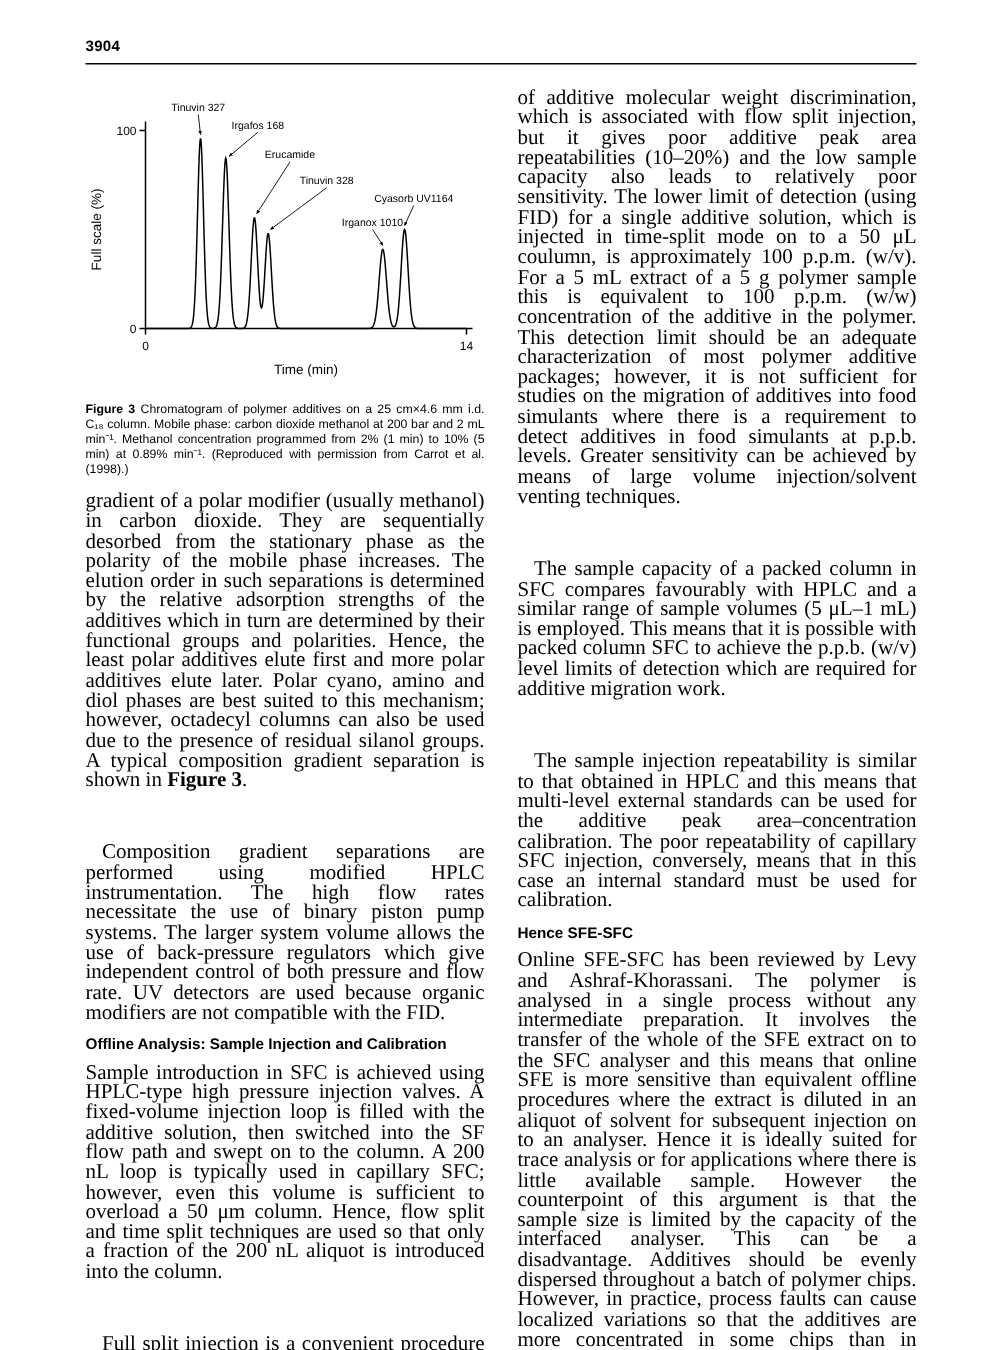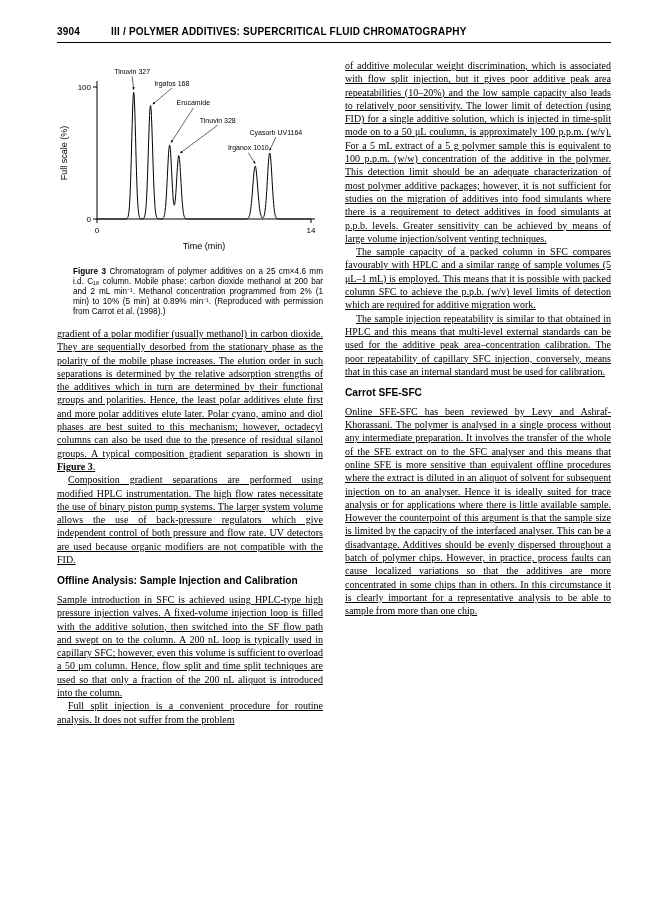--- a/index.html
+++ b/index.html
@@ -11,45 +11,44 @@
   }
   .header {
     display:flex; align-items:baseline; gap:31px;
     font-family:"Liberation Sans", sans-serif; font-weight:bold;
     font-size:10px; letter-spacing:0.2px;
     padding-bottom:5px; border-bottom:1px solid #000;
   }
   .columns { display:flex; gap:22px; margin-top:16px; }
   .col { width:266px; }
   p.body {
-    font-size:10px; line-height:13.3px; text-align:justify;
-    hyphens:auto;text-decoration:underline; -webkit-hyphens:auto;
+    font-size:14px; line-height:13.3px; text-align:justify;
+    hyphens:auto; -webkit-hyphens:auto;
   }
-  p.indent { text-indent:11px; }
+  p.indent { text-indent:11px;margin-top:35px; }
   h3 {
     font-family:"Liberation Sans", sans-serif; font-size:10.2px;
     line-height:12.6px; margin:9px 0 5px 0; font-weight:bold;
   }
   figure.figure { margin:2px 0 10px 0; }
   .figcaption {
     font-family:"Liberation Sans", sans-serif; font-size:8.2px;
     line-height:10px; text-align:justify; margin-top:6px;
-    hyphens:auto;margin-left:16px; -webkit-hyphens:auto;
+    hyphens:auto; -webkit-hyphens:auto;
   }
   .figcaption b { font-weight:bold; }
   svg text { font-family:"Liberation Sans", sans-serif; fill:#000; }
 </style>
 </head>
 <body>
 
 <div class="page">
 
   <div class="header">
     <span>3904</span>
-    <span>III / POLYMER ADDITIVES: SUPERCRITICAL FLUID CHROMATOGRAPHY</span>
   </div>
 
   <div class="columns">
 
     <div class="col">
 
       <figure class="figure">
         <svg width="266" height="196" viewBox="0 0 266 196">
             <defs>
               <marker id="arrow" markerWidth="5" markerHeight="5" refX="4" refY="2" orient="auto" markerUnits="strokeWidth">
@@ -98,21 +97,21 @@
     </div>
 
     <div class="col">
 
       <p class="body">of additive molecular weight discrimination, which is associated with flow split injection, but it gives poor additive peak area repeatabilities (10–20%) and the low sample capacity also leads to relatively poor sensitivity. The lower limit of detection (using FID) for a single additive solution, which is injected in time-split mode on to a 50 μL coulumn, is approximately 100 p.p.m. (w/v). For a 5 mL extract of a 5 g polymer sample this is equivalent to 100 p.p.m. (w/w) concentration of the additive in the polymer. This detection limit should be an adequate characterization of most polymer additive packages; however, it is not sufficient for studies on the migration of additives into food simulants where there is a requirement to detect additives in food simulants at p.p.b. levels. Greater sensitivity can be achieved by means of large volume injection/solvent venting techniques.</p>
 
       <p class="body indent">The sample capacity of a packed column in SFC compares favourably with HPLC and a similar range of sample volumes (5 μL–1 mL) is employed. This means that it is possible with packed column SFC to achieve the p.p.b. (w/v) level limits of detection which are required for additive migration work.</p>
 
       <p class="body indent">The sample injection repeatability is similar to that obtained in HPLC and this means that multi-level external standards can be used for the additive peak area–concentration calibration. The poor repeatability of capillary SFC injection, conversely, means that in this case an internal standard must be used for calibration.</p>
 
-      <h3>Carrot SFE-SFC</h3>
+      <h3>Hence SFE-SFC</h3>
 
       <p class="body">Online SFE-SFC has been reviewed by Levy and Ashraf-Khorassani. The polymer is analysed in a single process without any intermediate preparation. It involves the transfer of the whole of the SFE extract on to the SFC analyser and this means that online SFE is more sensitive than equivalent offline procedures where the extract is diluted in an aliquot of solvent for subsequent injection on to an analyser. Hence it is ideally suited for trace analysis or for applications where there is little available sample. However the counterpoint of this argument is that the sample size is limited by the capacity of the interfaced analyser. This can be a disadvantage. Additives should be evenly dispersed throughout a batch of polymer chips. However, in practice, process faults can cause localized variations so that the additives are more concentrated in some chips than in others. In this circumstance it is clearly important for a representative analysis to be able to sample from more than one chip.</p>
 
 
     </div>
 
   </div>
 </div>
 
 </body></html>

